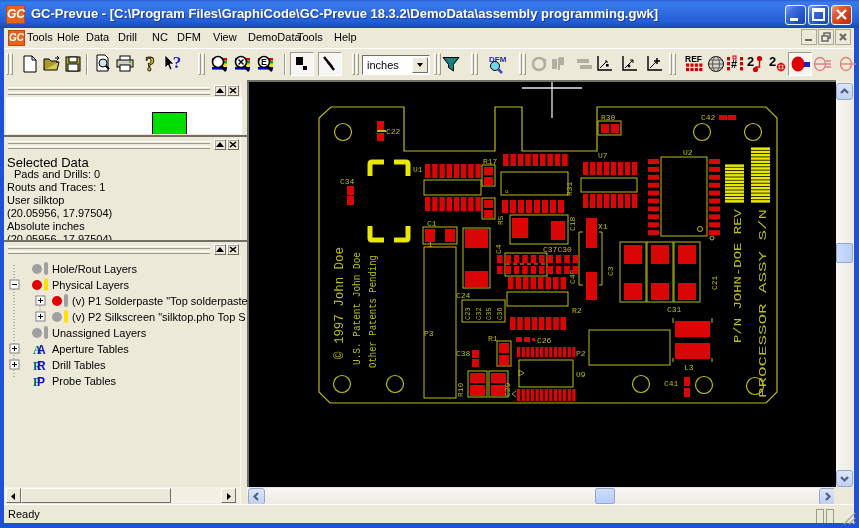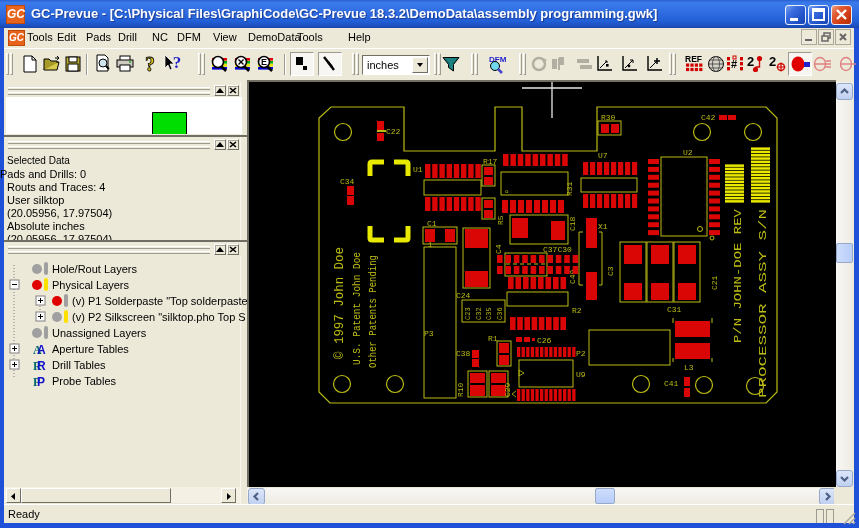--- a/index.html
+++ b/index.html
@@ -23,46 +23,46 @@
 .tsep{top:54px;width:2px;height:21px;border-left:1px solid #9d9a90;border-right:1px solid #fff;}
 .ticon{top:54px;width:20px;height:20px;}
 .toggled{top:52px;width:24px;height:24px;background:#f7f6f2;border:1px solid #9d9a90;border-bottom-color:#fff;border-right-color:#fff;}
 #statusbar{left:4px;top:504px;width:850px;height:19px;background:#ece9d8;border-top:1px solid #fff;font-size:11px;color:#000;padding-left:4px;padding-top:3px;}
 .sbsep{top:509px;width:8px;height:14px;border-left:1px solid #9d9a90;border-right:1px solid #9d9a90;border-top:1px solid #9d9a90;}
 .dbtn{width:12px;height:11px;background:#ece9d8;border:1px solid;border-color:#fff #716f64 #716f64 #fff;box-shadow:1px 1px 0 #aca899 inset; font-size:8px;text-align:center;line-height:9px;color:#000;}
 
 </style></head><body>
 <div id="titlebar" class="abs"></div>
 <div id="gcicon" class="abs">GC</div>
-<div id="title-text" class="abs">GC-Prevue - [C:\Physical Files\GraphiCode\GC-Prevue 18.3.2\DemoData\assembly programming.gwk]</div>
+<div id="title-text" class="abs">GC-Prevue - [C:\Program Files\GraphiCode\GC-Prevue 18.3.2\DemoData\assembly programming.gwk]</div>
 <div id="btn-min" class="abs xpbtn"><svg width="19" height="18">
       <rect x="4" y="12" width="8" height="3" fill="#fff"></rect>
     </svg></div>
 <div id="btn-max" class="abs xpbtn"><svg width="19" height="18">
       <rect x="4" y="3" width="11" height="11" fill="none" stroke="#fff" stroke-width="2"></rect>
       <rect x="4" y="3" width="11" height="3" fill="#fff"></rect>
     </svg></div>
 <div id="btn-close" class="abs xpbtn"><svg width="19" height="18">
       <path d="M5 4 L14 13 M14 4 L5 13" stroke="#fff" stroke-width="2.4"></path>
     </svg></div>
 <div id="winborder-l" class="abs"></div>
 <div id="winborder-r" class="abs"></div>
 <div id="winborder-b" class="abs"></div>
 <div id="menubar" class="abs"></div>
 <div id="gcicon2" class="abs">GC</div>
 <div class="abs menuitem" style="left:27px">Tools</div>
-<div class="abs menuitem" style="left:57px">Edit</div>
-<div class="abs menuitem" style="left:86px">Pads</div>
+<div class="abs menuitem" style="left:57px">Hole</div>
+<div class="abs menuitem" style="left:86px">Data</div>
 <div class="abs menuitem" style="left:118px">Drill</div>
 <div class="abs menuitem" style="left:152px">NC</div>
 <div class="abs menuitem" style="left:177px">DFM</div>
 <div class="abs menuitem" style="left:213px">View</div>
 <div class="abs menuitem" style="left:248px">DemoData</div>
 <div class="abs menuitem" style="left:297px">Tools</div>
-<div class="abs menuitem" style="left:348px">Help</div>
+<div class="abs menuitem" style="left:334px">Help</div>
 <div class="abs mdibtn" style="left:801px"><svg width="14" height="14">
       <rect x="3" y="9" width="7" height="2" fill="#666"></rect>
     </svg></div>
 <div class="abs mdibtn" style="left:818px"><svg width="14" height="14">
       <rect x="5" y="3" width="6" height="5" fill="none" stroke="#666" stroke-width="1.5"></rect>
       <rect x="3" y="6" width="6" height="5" fill="#ece9d8" stroke="#666" stroke-width="1.5"></rect>
     </svg></div>
 <div class="abs mdibtn" style="left:835px"><svg width="14" height="14">
       <path d="M4 4 L10 10 M10 4 L4 10" stroke="#666" stroke-width="2"></path>
     </svg></div>
@@ -542,23 +542,23 @@
 <div class="abs" style="left:152px;top:112px;width:35px;height:22px;background:#00dd00;border:1px solid #000;border-bottom:none"></div>
 <div class="abs" style="left:4px;top:135px;width:243px;height:2px;background:#716f64"></div>
 <div class="abs" style="left:8px;top:141px;width:202px;height:3px;border-top:1px solid #fff;border-bottom:1px solid #9d9a90"></div>
 <div class="abs" style="left:8px;top:146px;width:202px;height:3px;border-top:1px solid #fff;border-bottom:1px solid #9d9a90"></div>
 <span class="abs dbtn" style="left:214px;top:139px"><svg width="10" height="9">
       <path d="M5 2 L9 7 H1 Z" fill="#000"></path>
     </svg></span>
 <span class="abs dbtn" style="left:227px;top:139px"><svg width="10" height="9">
       <path d="M2 2 L8 7 M8 2 L2 7" stroke="#000" stroke-width="1.6"></path>
     </svg></span>
-<div class="abs" style="left:7px;top:155px;font-size:10px;color:#000">Selected Data</div>
-<div class="abs" style="left:0;top:168px;font-size:11px;color:#000">Pads and Drills: 0</div>
-<div class="abs" style="left:7px;top:181px;font-size:11px;color:#000">Routs and Traces: 4</div>
+<div class="abs" style="left:7px;top:155px;font-size:13px;color:#000">Selected Data</div>
+<div class="abs" style="left:14px;top:168px;font-size:11px;color:#000">Pads and Drills: 0</div>
+<div class="abs" style="left:7px;top:181px;font-size:11px;color:#000">Routs and Traces: 1</div>
 <div class="abs" style="left:7px;top:194px;font-size:11px;color:#000">User silktop</div>
 <div class="abs" style="left:7px;top:207px;font-size:11px;color:#000">(20.05956, 17.97504)</div>
 <div class="abs" style="left:7px;top:220px;font-size:11px;color:#000">Absolute inches</div>
 <div class="abs" style="left:7px;top:233px;font-size:11px;color:#000">(20.05956, 17.97504)</div>
 <div class="abs" style="left:4px;top:240px;width:243px;height:16px;background:#ece9d8"></div>
 <div class="abs" style="left:4px;top:240px;width:243px;height:2px;background:#716f64"></div>
 <div class="abs" style="left:8px;top:246px;width:202px;height:3px;border-top:1px solid #fff;border-bottom:1px solid #9d9a90"></div>
 <div class="abs" style="left:8px;top:251px;width:202px;height:3px;border-top:1px solid #fff;border-bottom:1px solid #9d9a90"></div>
 <span class="abs dbtn" style="left:214px;top:244px"><svg width="10" height="9">
       <path d="M5 2 L9 7 H1 Z" fill="#000"></path>

